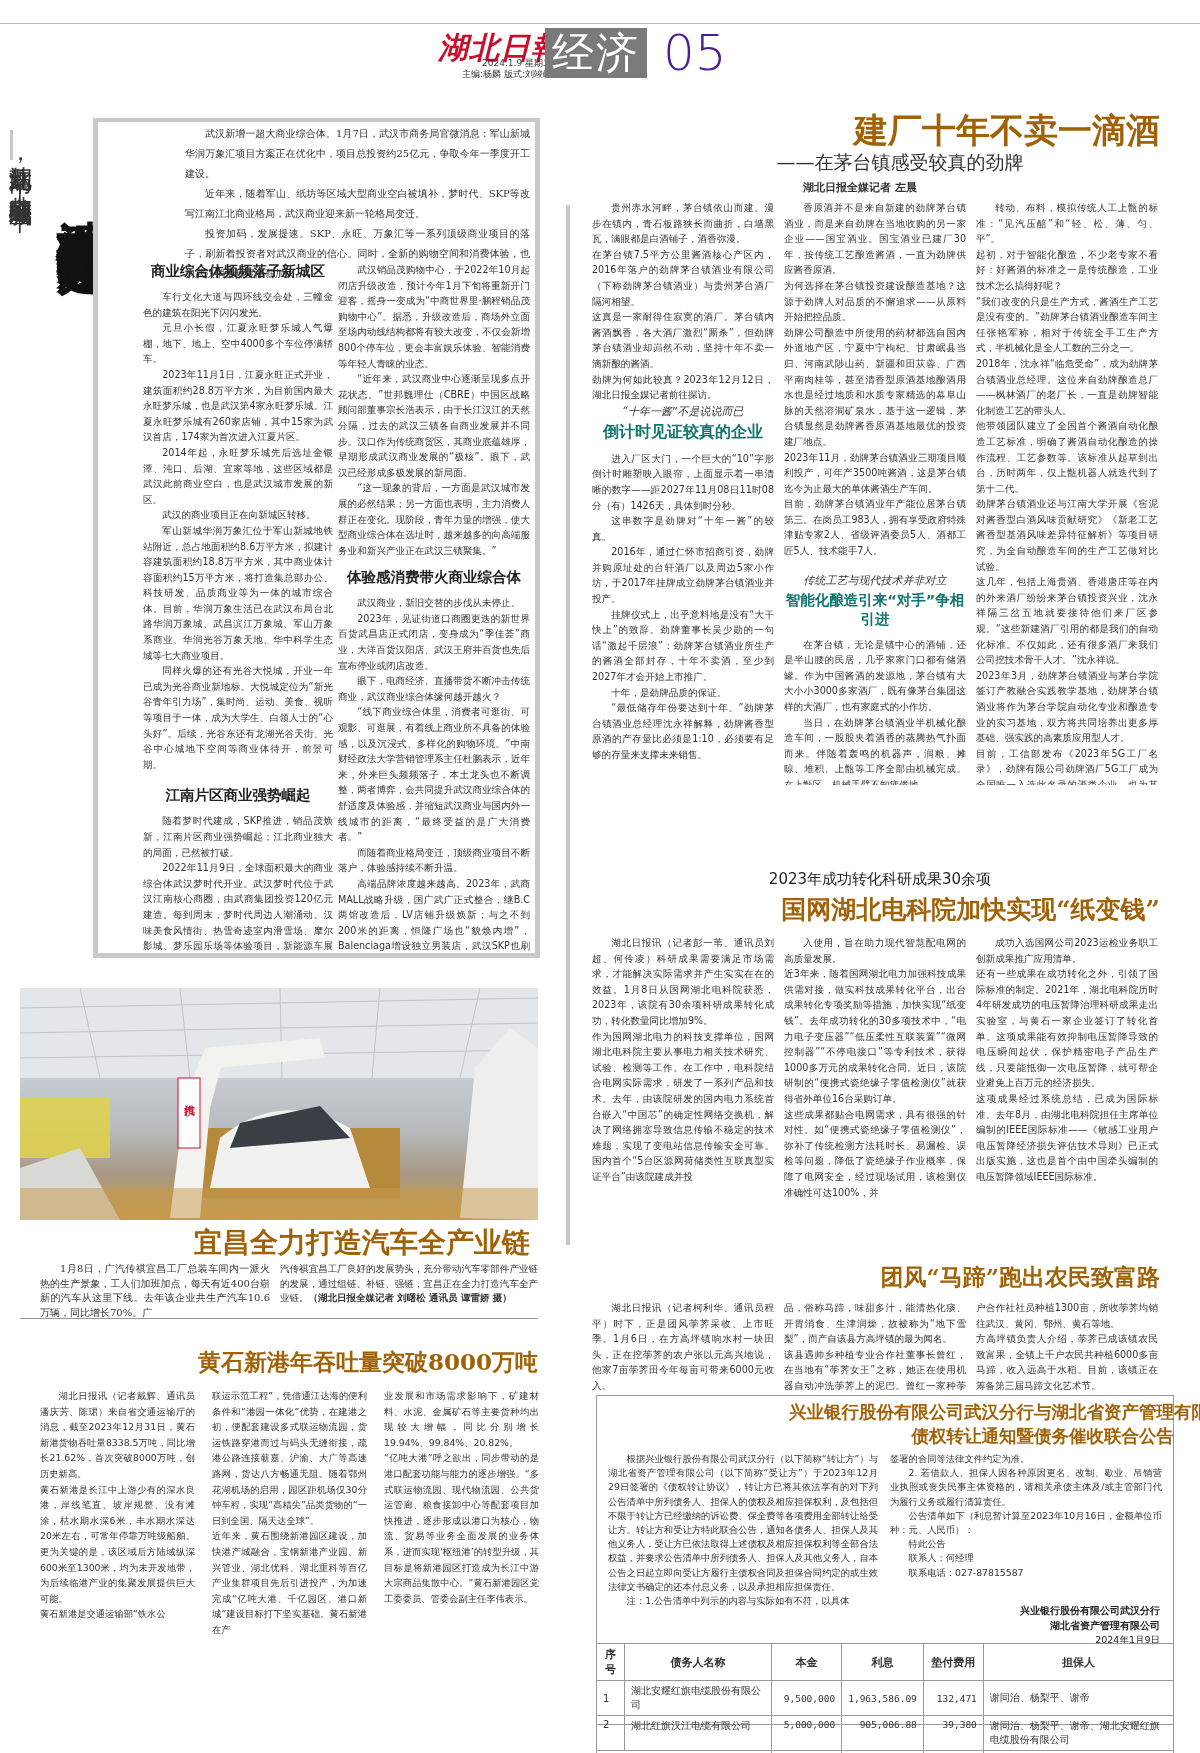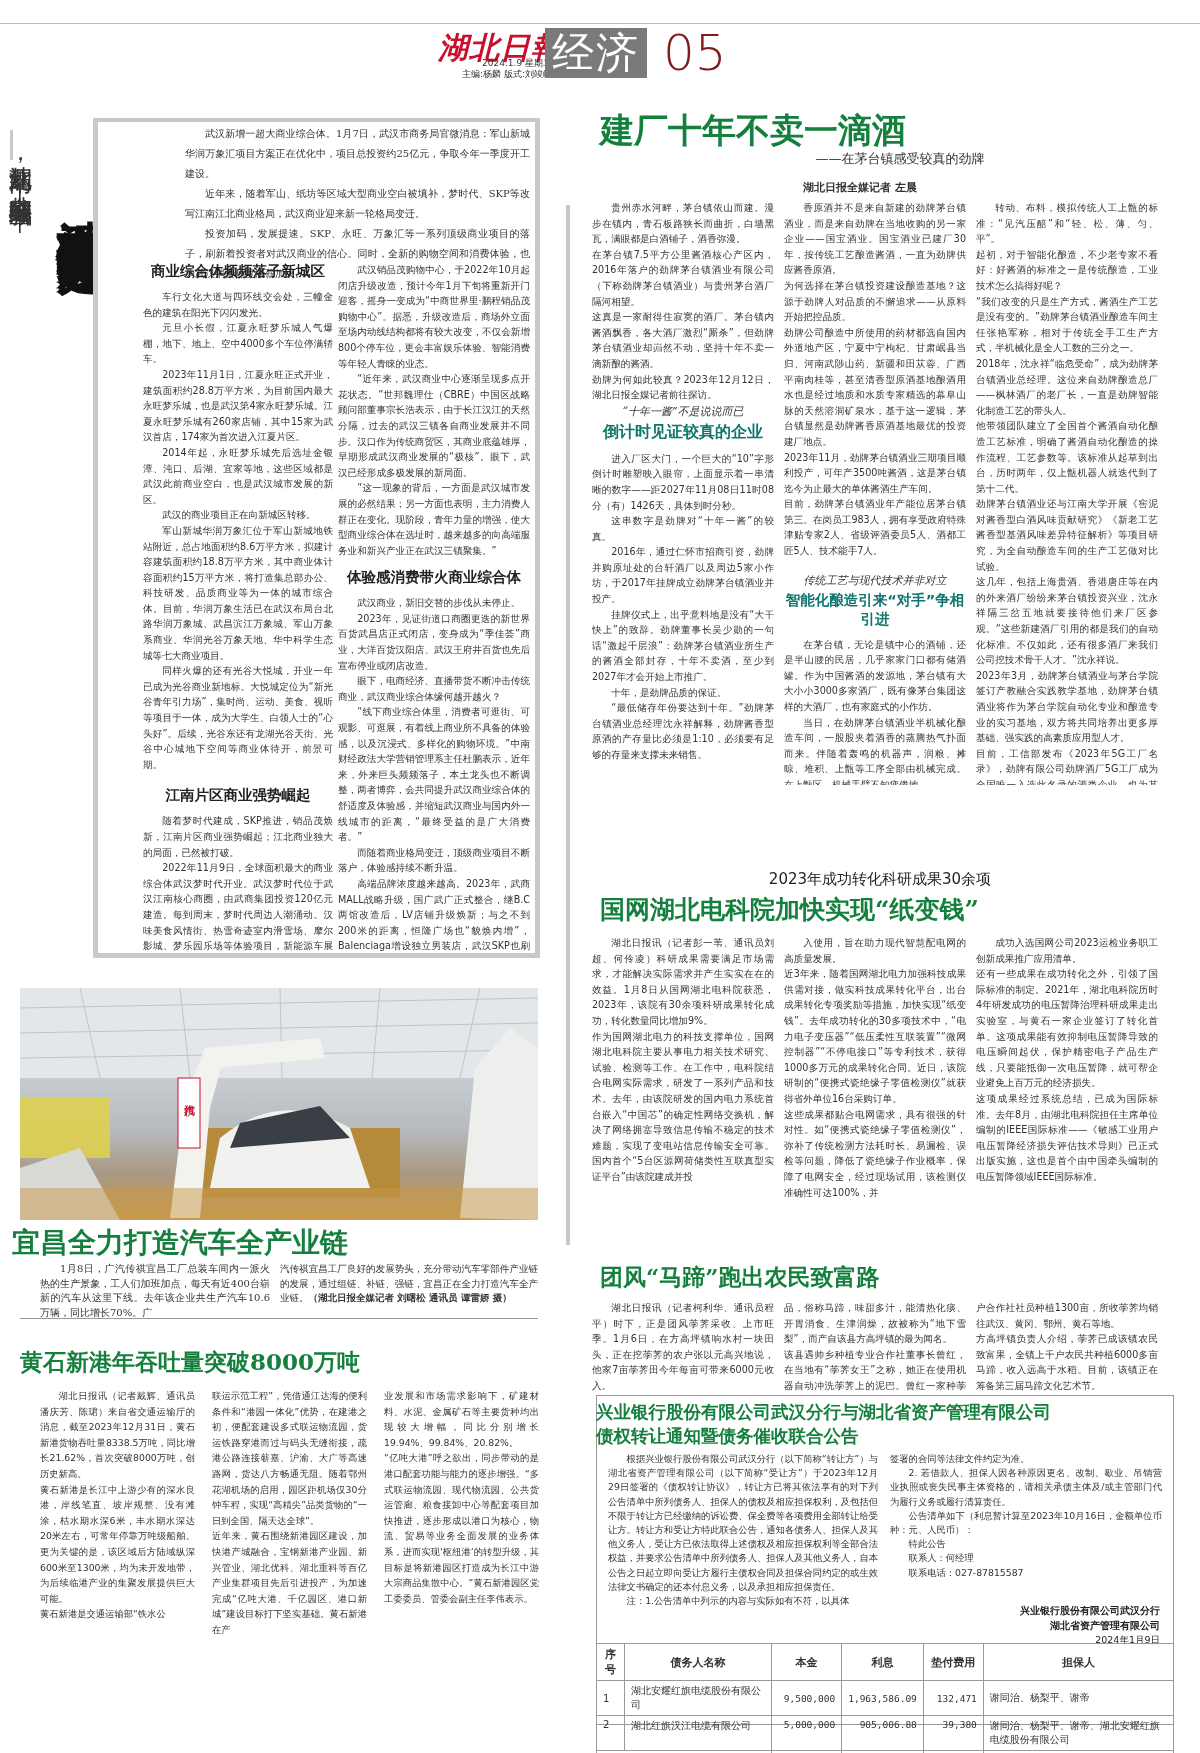--- a/index.html
+++ b/index.html
@@ -8,29 +8,29 @@
 .p{font-size:9.6px;line-height:15.6px;text-indent:2em;text-align:justify;color:#333}
 .p.noind{text-indent:0}
 .col{position:absolute;overflow:hidden}
 .serif{font-family:"DejaVu Serif","Liberation Serif",serif}
 
 .topline{left:0;top:23px;width:1200px;height:1px;background:#bbb}
 .logo{left:438px;top:28px;font-family:"DejaVu Serif",serif;font-size:30px;font-weight:bold;color:#c8102e;letter-spacing:1px;font-style:italic}
 .mdate{left:445px;top:57px;font-size:9px;color:#333;text-align:right;width:107px}
 .meditor{left:420px;top:68px;font-size:9px;color:#333;text-align:right;width:132px}
 .sect{left:545px;top:28px;width:102px;height:50px;background:#7a7a7a;color:#fff;font-size:42px;line-height:50px;text-align:center;font-weight:300;letter-spacing:2px}
-.pnum{left:663px;top:25px;font-size:50px;color:#7f1d1d;font-weight:200;line-height:56px}
+.pnum{left:663px;top:25px;font-size:50px;color:#4c1d95;font-weight:200;line-height:56px}
 
 .box1{left:93px;top:118px;width:447px;height:840px;border:5px solid #c9c9c9;border-top-width:4px;background:#fff}
 .vtitle{writing-mode:vertical-rl;position:absolute;font-weight:bold;color:#111}
 .leadtxt{font-family:"DejaVu Serif",serif;font-size:10px;line-height:20px;color:#333;text-indent:2em;text-align:justify}
 .subh{font-size:14.5px;font-weight:bold;text-align:center;color:#222;margin:0 0 8px}
 .subh2{font-size:16px;font-weight:bold;text-align:center;color:#0f766e}
 .kicker{font-family:"DejaVu Serif",serif;font-size:11px;font-style:italic;text-align:center;color:#333}
-.headline{font-family:"DejaVu Serif","Liberation Serif",serif;font-weight:bold;color:#15803d;text-align:left}
+.headline{font-family:"DejaVu Serif","Liberation Serif",serif;font-weight:bold;color:#a16207;text-align:right}
 .vdivider{background:#c9c9c9}
 .photo{left:20px;top:988px;width:518px;height:232px;overflow:hidden;background:linear-gradient(180deg,#d9dde0 0%,#c9cfd4 35%,#b8bcc0 60%,#a89884 80%,#c79a4a 100%)}
 .table{border-collapse:collapse;font-size:10px;color:#333}
 .table td,.table th{border:1px solid #999;padding:3px 6px;font-weight:normal;height:22px}
 .table th{font-size:11px;font-weight:bold;text-align:center}
 .num{text-align:right;font-family:"DejaVu Sans Mono",monospace;font-size:9.5px}
 .hr{background:#999;height:1px}
 </style>
 </head>
 <body>
@@ -80,21 +80,21 @@
   <p class="p">眼下，电商经济、直播带货不断冲击传统商业，武汉商业综合体缘何越开越火？</p>
   <p class="p">“线下商业综合体里，消费者可逛街、可观影、可逛展，有着线上商业所不具备的体验感，以及沉浸式、多样化的购物环境。”中南财经政法大学营销管理系主任杜鹏表示，近年来，外来巨头频频落子，本土龙头也不断调整，两者博弈，会共同提升武汉商业综合体的舒适度及体验感，并缩短武汉商业与国内外一线城市的距离，“最终受益的是广大消费者。”</p>
   <p class="p">而随着商业格局变迁，顶级商业项目不断落户，体验感持续不断升温。</p>
   <p class="p">高端品牌浓度越来越高。2023年，武商MALL战略升级，国广武广正式整合，继B.C两馆改造后，LV店铺升级焕新；与之不到200米的距离，恒隆广场也“貌焕内增”，Balenciaga增设独立男装店，武汉SKP也刷引入武汉首家Valentino。</p>
 
 </div>
 
 <div class="abs vdivider" style="left:566px;top:205px;width:4px;height:1040px"></div>
 
 <div class="abs headline" style="left:600px;top:108px;width:560px;font-size:34px;line-height:44px">建厂十年不卖一滴酒</div>
-<div class="abs" style="left:700px;top:150px;width:400px;font-size:13px;color:#333;text-align:center">——在茅台镇感受较真的劲牌</div>
+<div class="abs" style="left:700px;top:150px;width:400px;font-size:19px;color:#333;text-align:center">——在茅台镇感受较真的劲牌</div>
 <div class="abs" style="left:740px;top:180px;width:240px;font-size:11px;font-weight:bold;text-align:center;color:#333">湖北日报全媒记者 左晨</div>
 
 <div class="col" style="left:592px;top:200px;width:182px;height:585px">
   <p class="p" style="white-space:pre-line">贵州赤水河畔，茅台镇依山而建。漫步在镇内，青石板路狭长而曲折，白墙黑瓦，满眼都是白酒铺子，酒香弥漫。
 在茅台镇7.5平方公里酱酒核心产区内，2016年落户的劲牌茅台镇酒业有限公司（下称劲牌茅台镇酒业）与贵州茅台酒厂隔河相望。
 这真是一家耐得住寂寞的酒厂。茅台镇内酱酒飘香，各大酒厂激烈“厮杀”，但劲牌茅台镇酒业却岿然不动，坚持十年不卖一滴新酿的酱酒。
 劲牌为何如此较真？2023年12月12日，湖北日报全媒记者前往探访。</p>
   <div class="kicker" style="margin-top:1px">“十年一酱”不是说说而已</div>
   <div class="subh2" style="margin:3px 0 8px">倒计时见证较真的企业</div>
   <p class="p">进入厂区大门，一个巨大的“10”字形倒计时雕塑映入眼帘，上面显示着一串清晰的数字——距2027年11月08日11时08分（有）1426天，具体到时分秒。</p>

